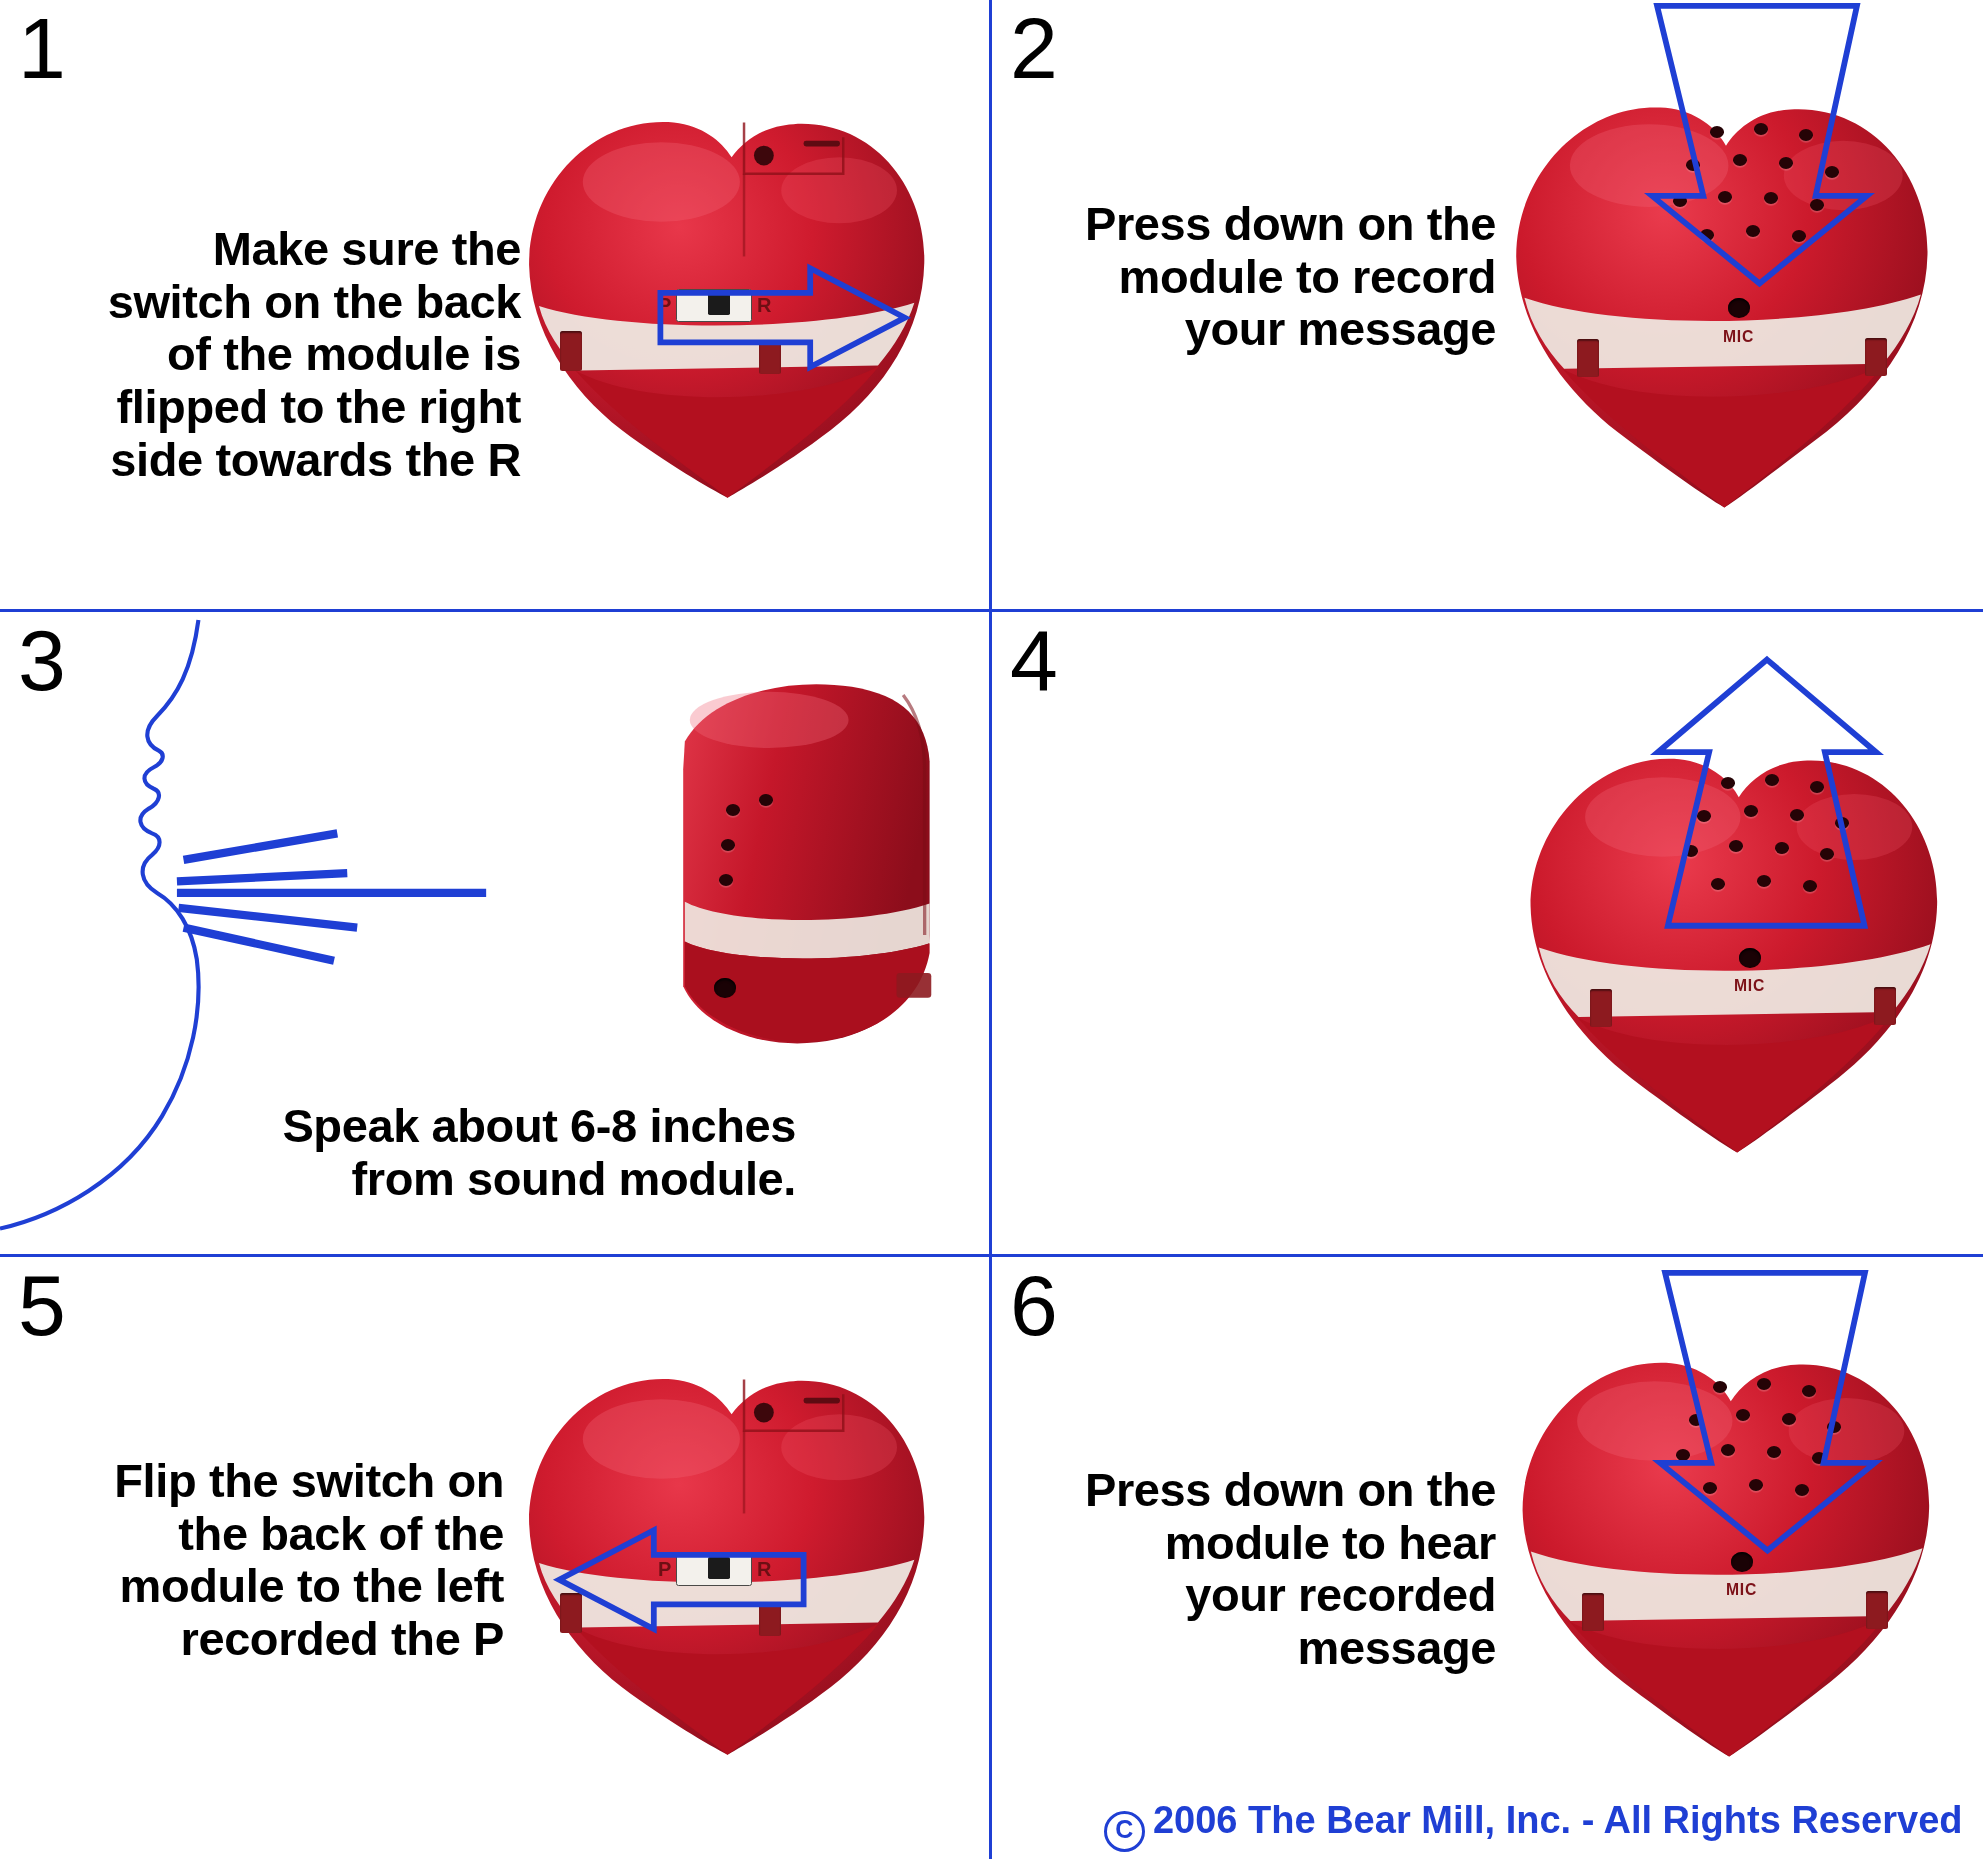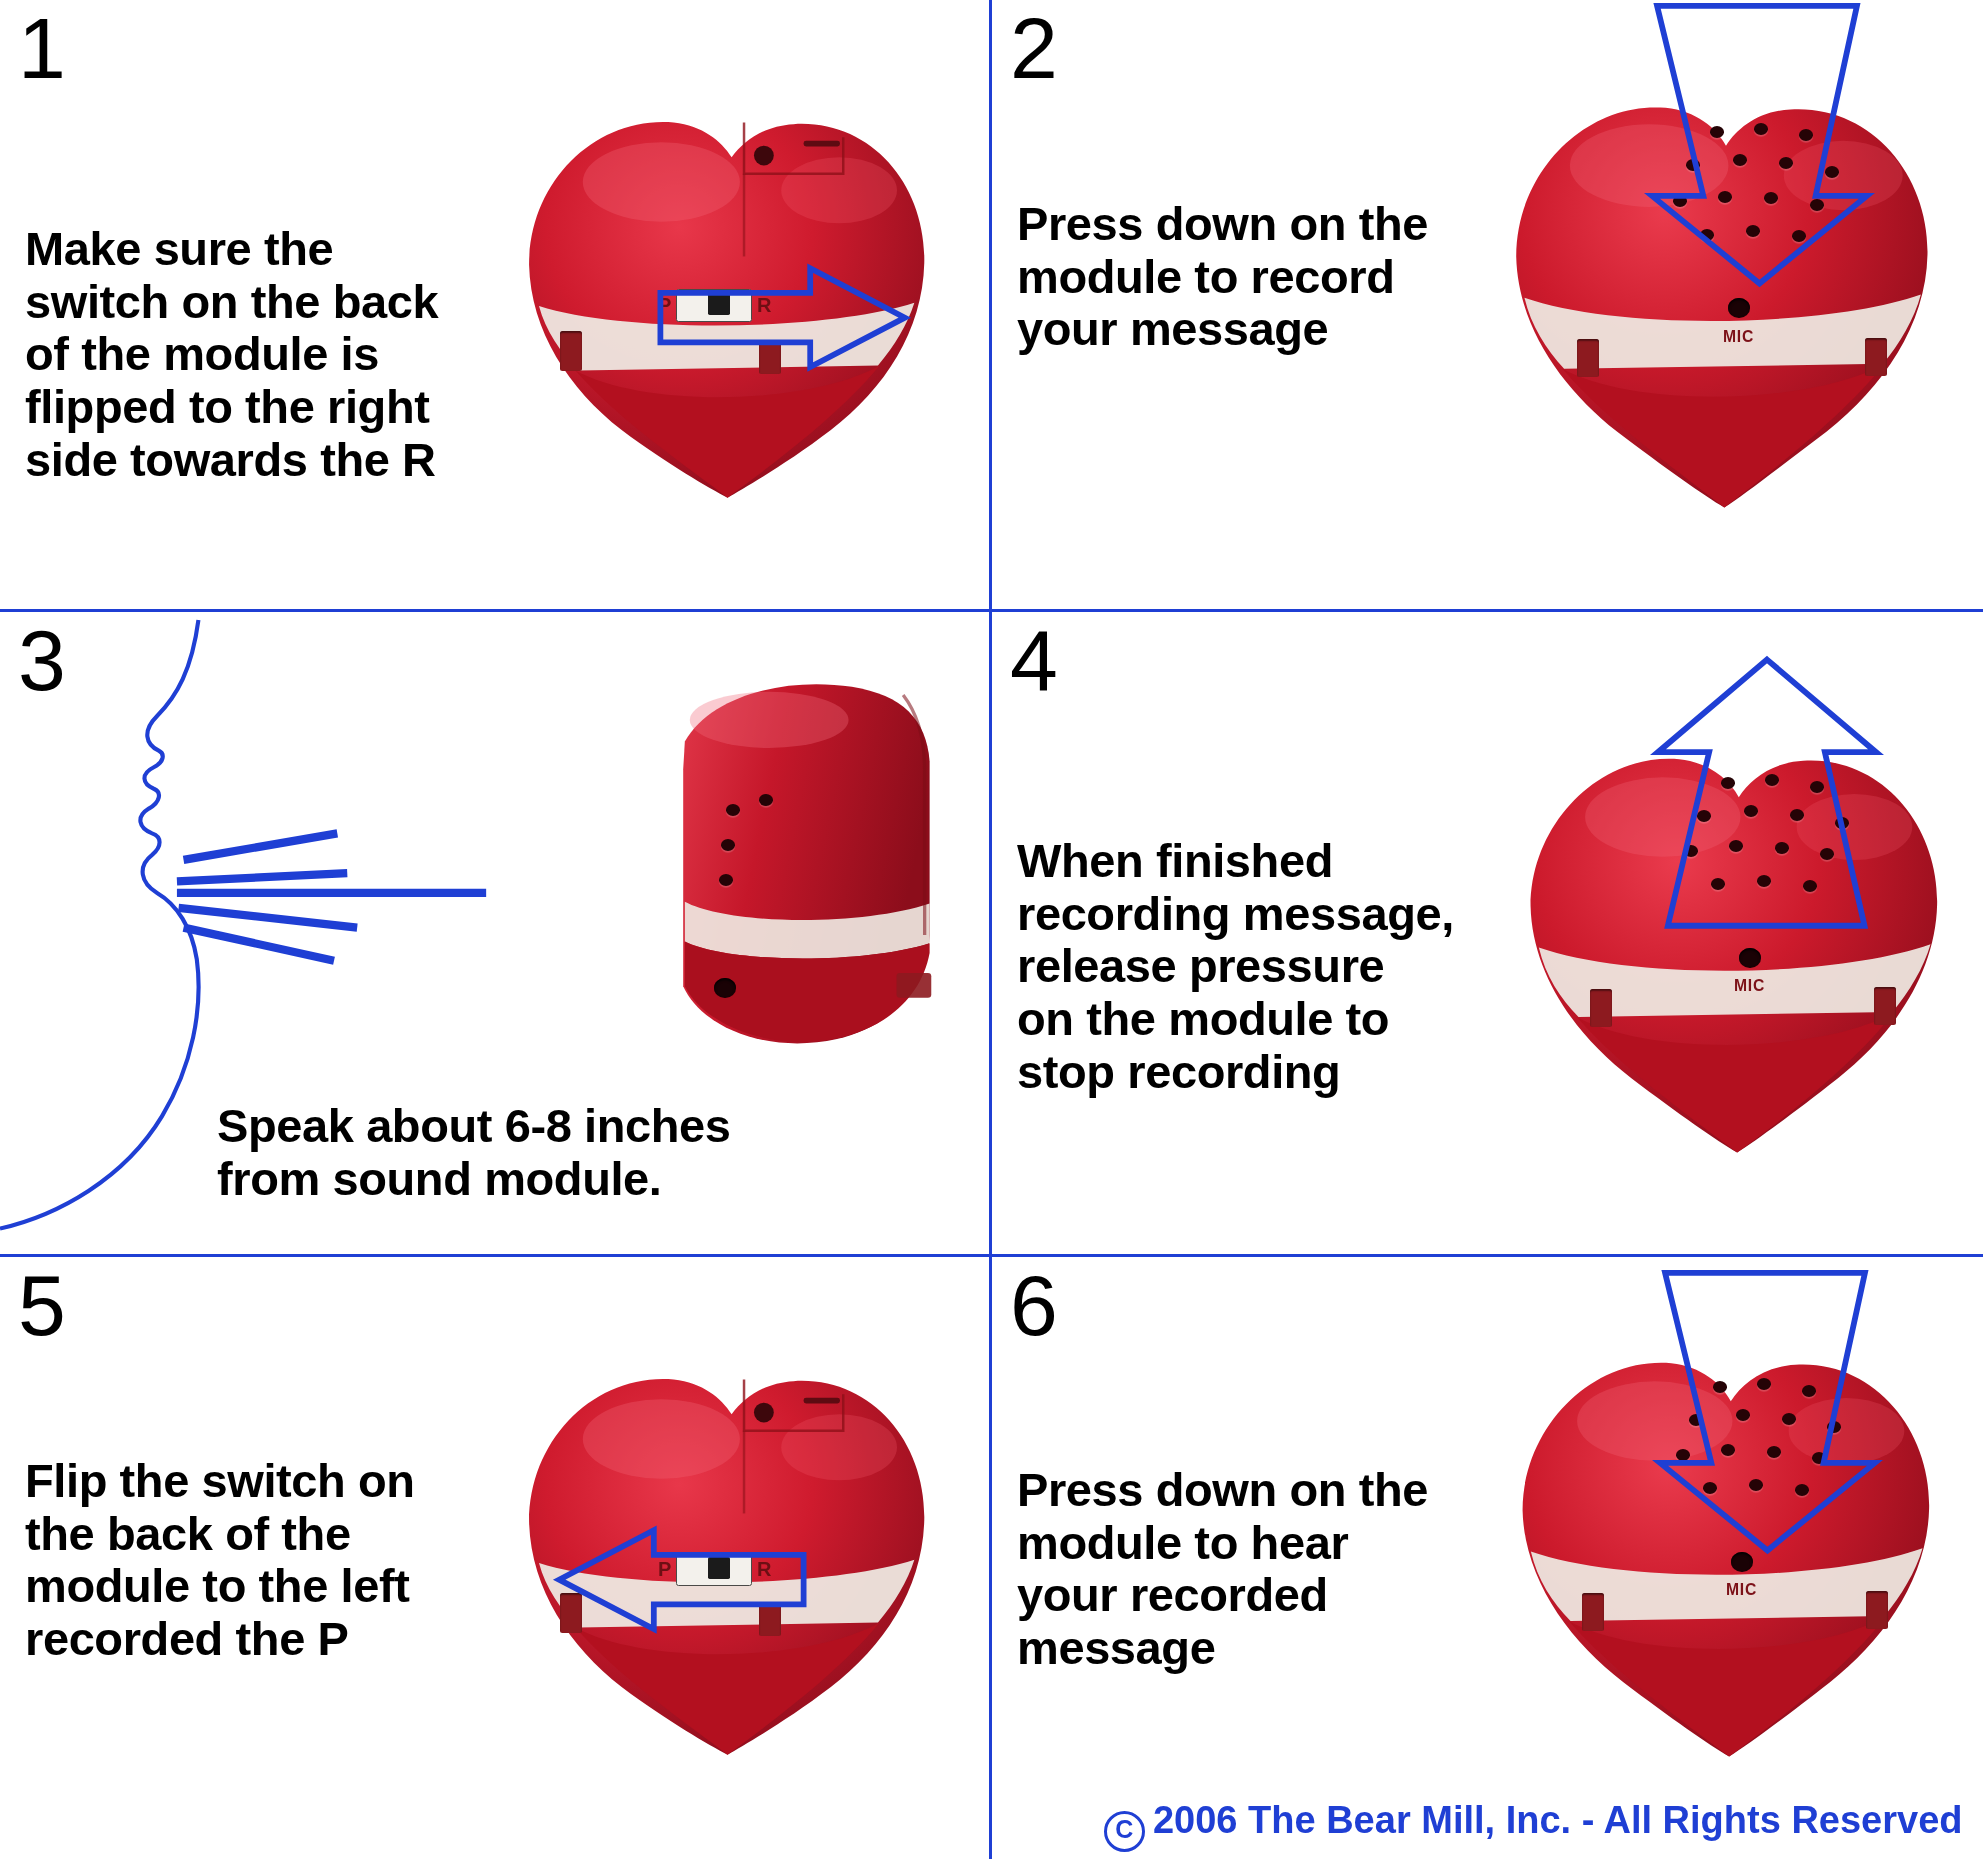--- a/index.html
+++ b/index.html
@@ -45,20 +45,21 @@
     font-family: "Liberation Sans", sans-serif;
   }
   .caption {
     position: absolute;
     font-size: 47px;
     line-height: 1.12;
     font-weight: 700;
     color: #000;
     white-space: pre-line;
     letter-spacing: -0.4px;
+    text-align: right;
   }
 
   
   .photo {
     position: absolute;
   }
   .heart-wrap { position: relative; width: 100%; height: 100%; }
 
   .heart {
     position: absolute;
@@ -299,25 +300,20 @@
           <div class="speaker-dot" style="left:109px; top:177px;"></div>
           <div class="speaker-dot" style="left:107px; top:212px;"></div>
           <div class="speaker-dot" style="left:147px; top:132px;"></div>
           <div class="mic-hole" style="left:102px; top:316px;"></div>
         </div>
       </div>
     </div>
 
     <div class="cell row-mid">
       <div class="step-num">4</div>
-      <div class="caption" style="left:25px; top:223px; width:496px;">When finished
-recording message,
-release pressure
-on the module to
-stop recording</div>
 
       <div class="photo" style="left:512px; top:91px; width:463px; height:471px;">
         <div class="heart-wrap">
           <svg class="heart" viewBox="0 0 560 570">
             <defs>
               <radialGradient id="g4" cx="36%" cy="26%" r="78%">
                 <stop offset="0%" stop-color="#ea3b4d"></stop>
                 <stop offset="45%" stop-color="#cc1a2c"></stop>
                 <stop offset="100%" stop-color="#8b0c1a"></stop>
               </radialGradient>

